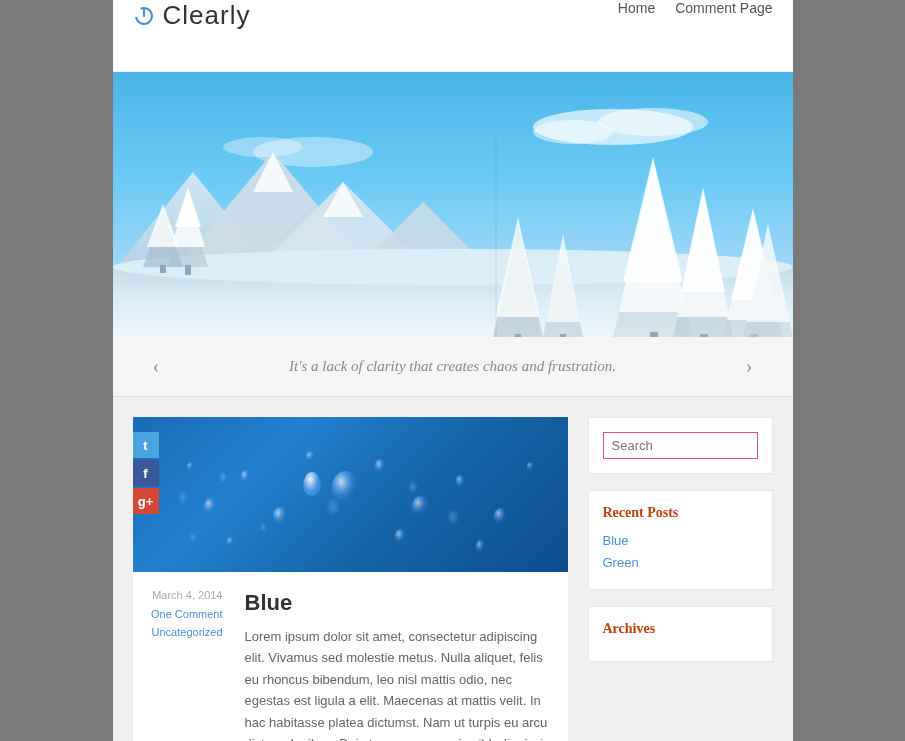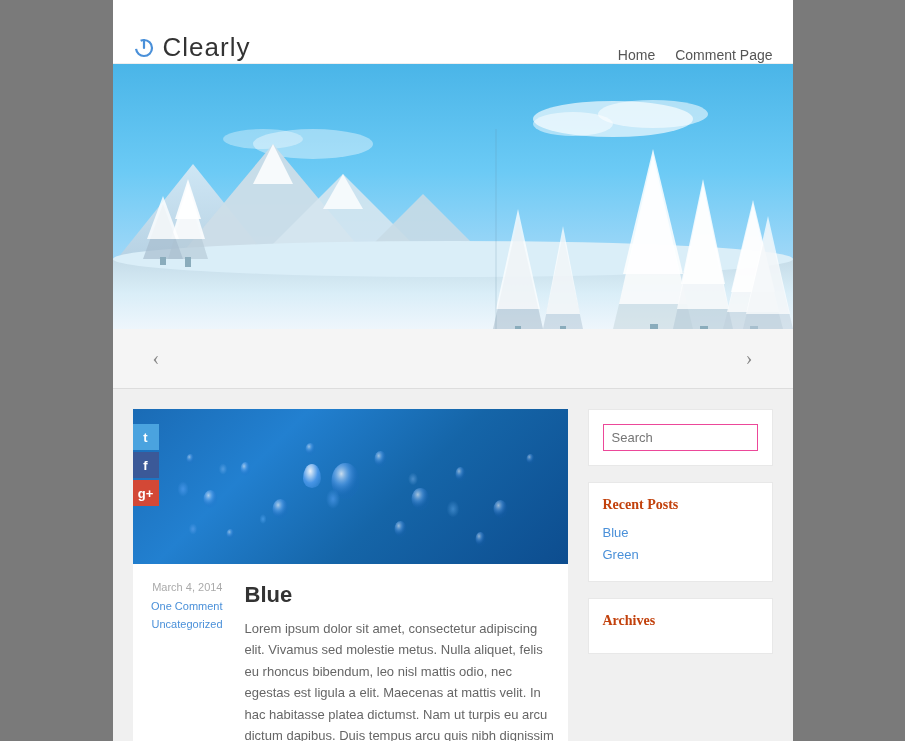--- a/index.html
+++ b/index.html
@@ -15,23 +15,23 @@
       width: 680px;
       background: #f0f0f0;
       min-height: 741px;
       margin-top: 0;
     }
     
     .site-header {
       background: #fff;
       padding: 0 20px;
       display: flex;
-      align-items: flex-end;
+      align-items: flex-start;
       justify-content: space-between;
-      height: 64px;
+      height: 72px;
       border-bottom: 1px solid #eee;
     }
     .site-logo {
       display: flex;
       align-items: center;
       gap: 8px;
     }
     .power-icon {
       width: 22px;
       height: 22px;
@@ -350,20 +350,21 @@
       <polygon points="430,265 450,170 470,265" fill="#b0c4d4" opacity="0.5"></polygon>
       <polygon points="433,250 450,162 467,250" fill="white" opacity="0.72"></polygon>
       <rect x="447" y="262" width="6" height="10" fill="#8aacbc"></rect>
 
       <line x1="383" y1="65" x2="383" y2="265" stroke="rgba(100,140,160,0.25)" stroke-width="1"></line>
     </svg>
   </div>
 
   <div class="quote-bar">
     <span class="quote-arrow">‹</span>
+    <span class="quote-text">It's a lack of clarity that creates chaos and frustration.</span>
     <span class="quote-arrow">›</span>
   </div>
 
   <div class="main-content">
 
     <div class="content-column">
       <div class="post-card">
 
         <div class="post-image-wrap">
           <div class="post-image">

